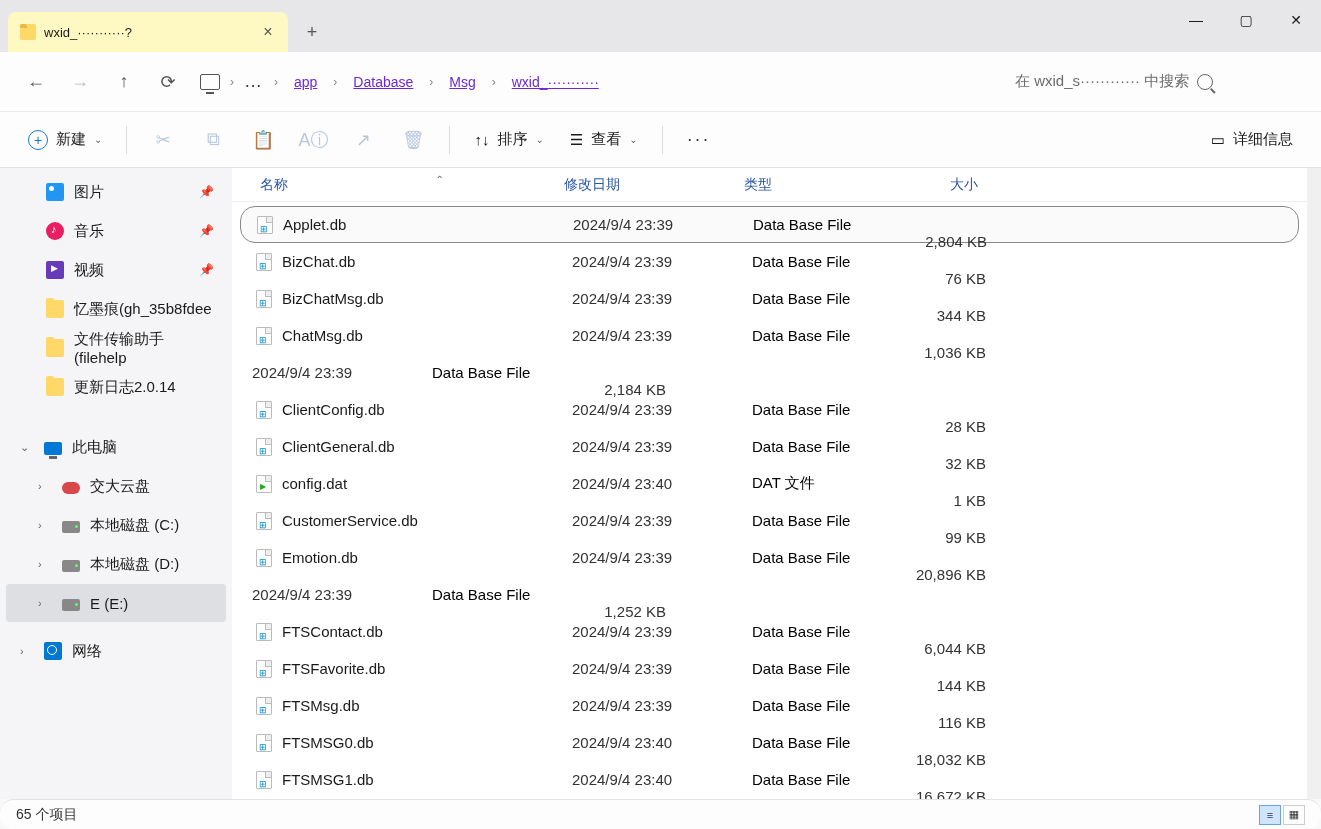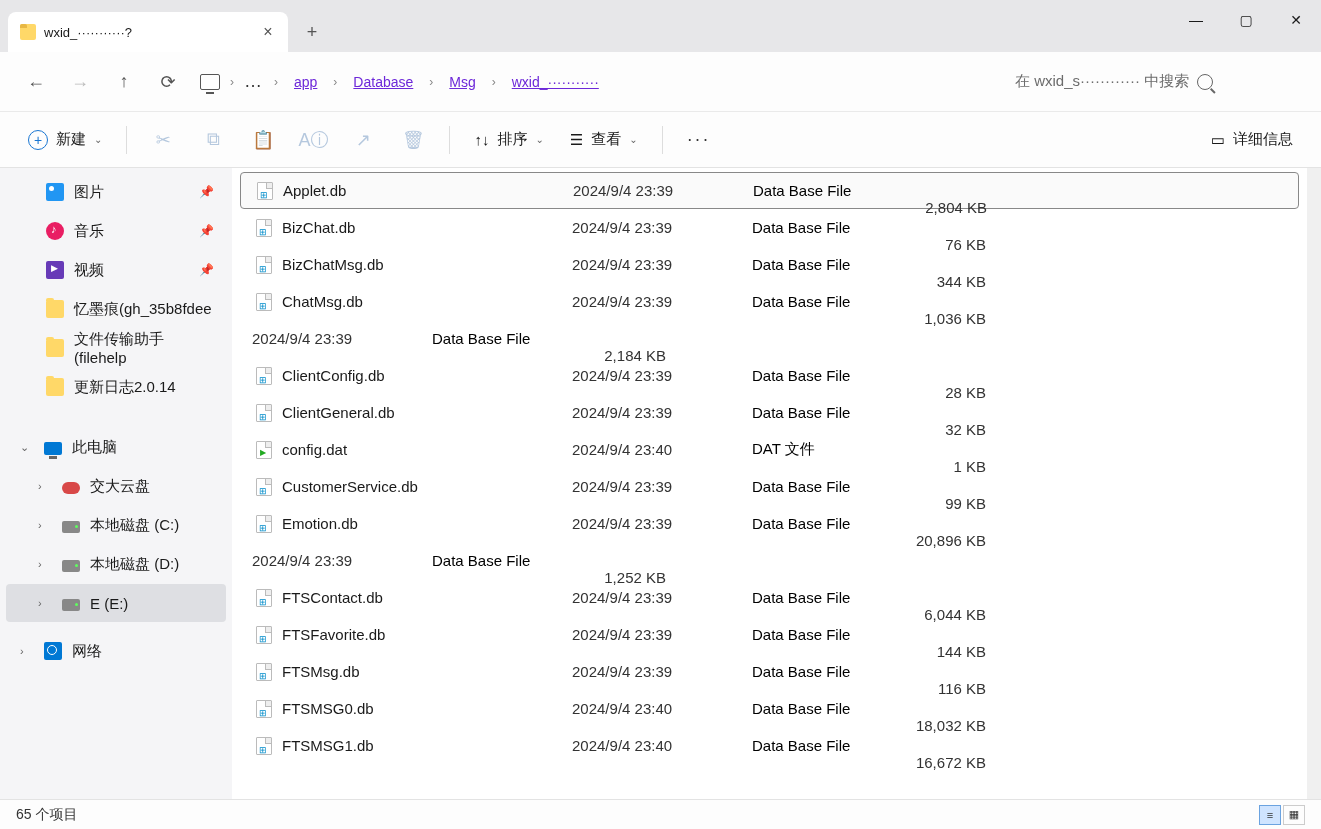--- a/index.html
+++ b/index.html
@@ -1,18 +1,18 @@
 <!DOCTYPE html>
 <html><head>
 <meta charset="utf-8">
 <style>
 * { box-sizing: border-box; margin: 0; padding: 0; }
 body { font-family: "Segoe UI", "Microsoft YaHei", sans-serif; font-size: 14px; color: #1a1a1a; background: #f9f9f9; width: 1321px; height: 829px; overflow: hidden; display: flex; flex-direction: column; }
 .titlebar { height: 52px; background: #e7e7e9; display: flex; align-items: flex-end; position: relative; }
-.tab { background: #ffffff; border-radius: 8px 8px 0 0; height: 40px; width: 280px; margin-left: 8px; display: flex; align-items: center; padding: 0 12px; gap: 8px; }
+.tab { background: #fef9c3; border-radius: 8px 8px 0 0; height: 40px; width: 280px; margin-left: 8px; display: flex; align-items: center; padding: 0 12px; gap: 8px; }
 .tab-icon { width: 16px; height: 16px; background: #ffd868; border-radius: 2px; position: relative; }
 .tab-icon::before { content: ""; position: absolute; top: 0; left: 0; width: 7px; height: 4px; background: #e8b845; border-radius: 2px 2px 0 0; }
 .tab-title { flex: 1; font-size: 13px; white-space: nowrap; overflow: hidden; }
 .tab-close { width: 16px; height: 16px; display: flex; align-items: center; justify-content: center; cursor: pointer; font-size: 16px; color: #555; }
 .newtab { width: 36px; height: 36px; display: flex; align-items: center; justify-content: center; font-size: 18px; color: #555; margin-left: 6px; margin-bottom: 2px; }
 .win-controls { position: absolute; right: 0; top: 0; display: flex; height: 40px; }
 .win-btn { width: 50px; display: flex; align-items: center; justify-content: center; font-size: 14px; }
 .navbar { background: #fdfdfd; height: 60px; display: flex; align-items: center; padding: 0 16px; gap: 4px; border-bottom: 1px solid #eaeaea; }
 .nav-btn { width: 40px; height: 40px; display: flex; align-items: center; justify-content: center; border-radius: 6px; color: #555; font-size: 18px; }
 .nav-btn.disabled { color: #bbb; }
@@ -60,31 +60,31 @@
 .ico-net { background: #0078d4; border-radius: 2px; position: relative; }
 .ico-net::after { content: ""; position: absolute; width: 8px; height: 8px; border: 1.5px solid #fff; border-radius: 50%; top: 3px; left: 3px; }
 .file-area { flex: 1; display: flex; flex-direction: column; overflow: hidden; }
 .col-headers { display: flex; height: 34px; align-items: center; border-bottom: 1px solid #eee; padding-left: 12px; font-size: 14px; color: #2956a3; }
 .col-name { width: 320px; padding-left: 16px; position: relative; }
 .sort-ind { position: absolute; right: 120px; top: -2px; font-size: 10px; color: #666; }
 .col-date { width: 180px; }
 .col-type { width: 150px; }
 .col-size { width: 100px; text-align: right; padding-right: 16px; }
 .file-list { flex: 1; overflow-y: auto; padding: 4px 8px; }
-.file-row { display: flex; height: 37px; align-items: center; padding-left: 12px; font-size: 15px; border-radius: 4px; }
+.file-row { display: flex; height: 37px; align-items: center; padding-left: 12px; font-size: 15px; border-radius: 15px; }
 .file-row.selected { border: 1px solid #888; background: #fafafa; }
 .file-name-cell { width: 320px; display: flex; align-items: center; gap: 10px; padding-left: 4px; }
 .file-date-cell { width: 180px; color: #333; }
 .file-type-cell { width: 150px; color: #000000; }
 .file-size-cell { width: 100px; text-align: right; padding-right: 16px; color: #333; margin-top: 34px; }
 .file-ico { width: 16px; height: 18px; background: #fff; border: 1px solid #bbb; border-radius: 1px; position: relative; flex-shrink: 0; }
 .file-ico::before { content: ""; position: absolute; top: 0; right: 0; width: 5px; height: 5px; background: #eee; border-left: 1px solid #bbb; border-bottom: 1px solid #bbb; }
 .file-ico.db::after { content: "⊞"; font-size: 9px; position: absolute; bottom: -1px; left: 2px; color: #028cca; }
 .file-ico.dat::after { content: "▶"; font-size: 8px; position: absolute; bottom: 1px; left: 3px; color: #22aa22; }
-.status-bar { height: 30px; background: #fdfdfd; border-top: 1px solid #e3e3e3; display: flex; align-items: center; padding: 0 16px; font-size: 14px; color: #333; }
+.status-bar { height: 30px; background: #fdfdfd; border-top: 1px solid #e3e3e3; display: flex; align-items: center; padding: 0 16px; font-size: 14px; color: #333; border-radius: 14px; }
 .status-views { display: flex; gap: 2px; }
 .st-view { width: 22px; height: 20px; border: 1px solid #ccc; display: flex; align-items: center; justify-content: center; font-size: 11px; }
 .st-view.active { background: #cfe4ff; border-color: #6ba3e0; }
 .vscroll { width: 14px; background: #f0f0f0; }
 .chev { font-size: 10px; color: #666; }
 .dots { font-size: 18px; letter-spacing: 2px; color: #333; }
 </style>
 </head>
 <body>
 
@@ -217,20 +217,29 @@
         <span>E (E:)</span>
       </div>
       <div class="side-group-sep" style="height: 8px;"></div>
       <div class="side-item level0">
         <span class="expand">›</span>
         <span class="side-icon ico-net"></span>
         <span>网络</span>
       </div>
     </div>
   <div class="file-area">
+    <div class="col-headers">
+      <div class="col-name">
+        <span>名称</span>
+        <span class="sort-ind">⌃</span>
+      </div>
+      <div class="col-date">修改日期</div>
+      <div class="col-type">类型</div>
+      <div class="col-size">大小</div>
+    </div>
     <div class="file-list" id="filelist">
         <div class="file-row selected">
     <div class="file-name-cell">
             <span class="file-ico db"></span>
             <span>Applet.db</span>
           </div>
     <div class="file-date-cell">2024/9/4 23:39</div>
     <div class="file-type-cell">Data Base File</div>
     <div class="file-size-cell">2,804 KB</div>
         </div>

